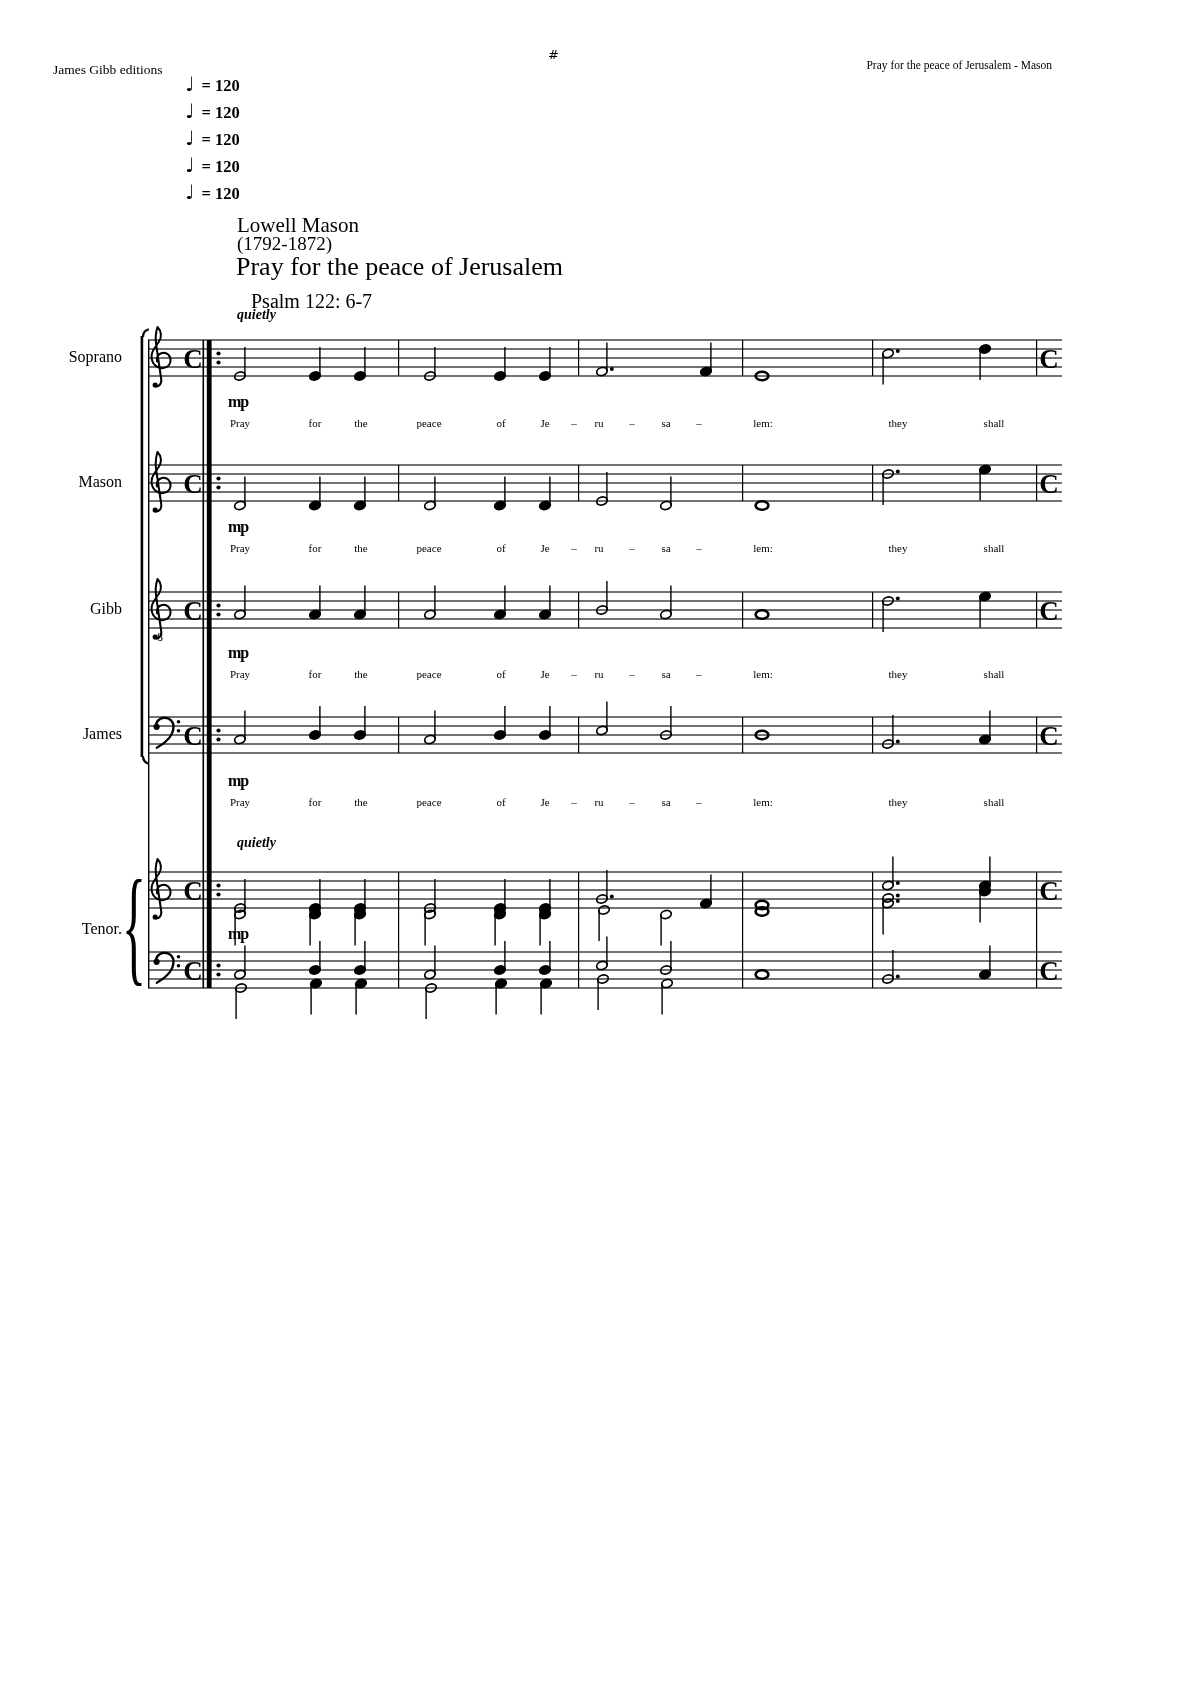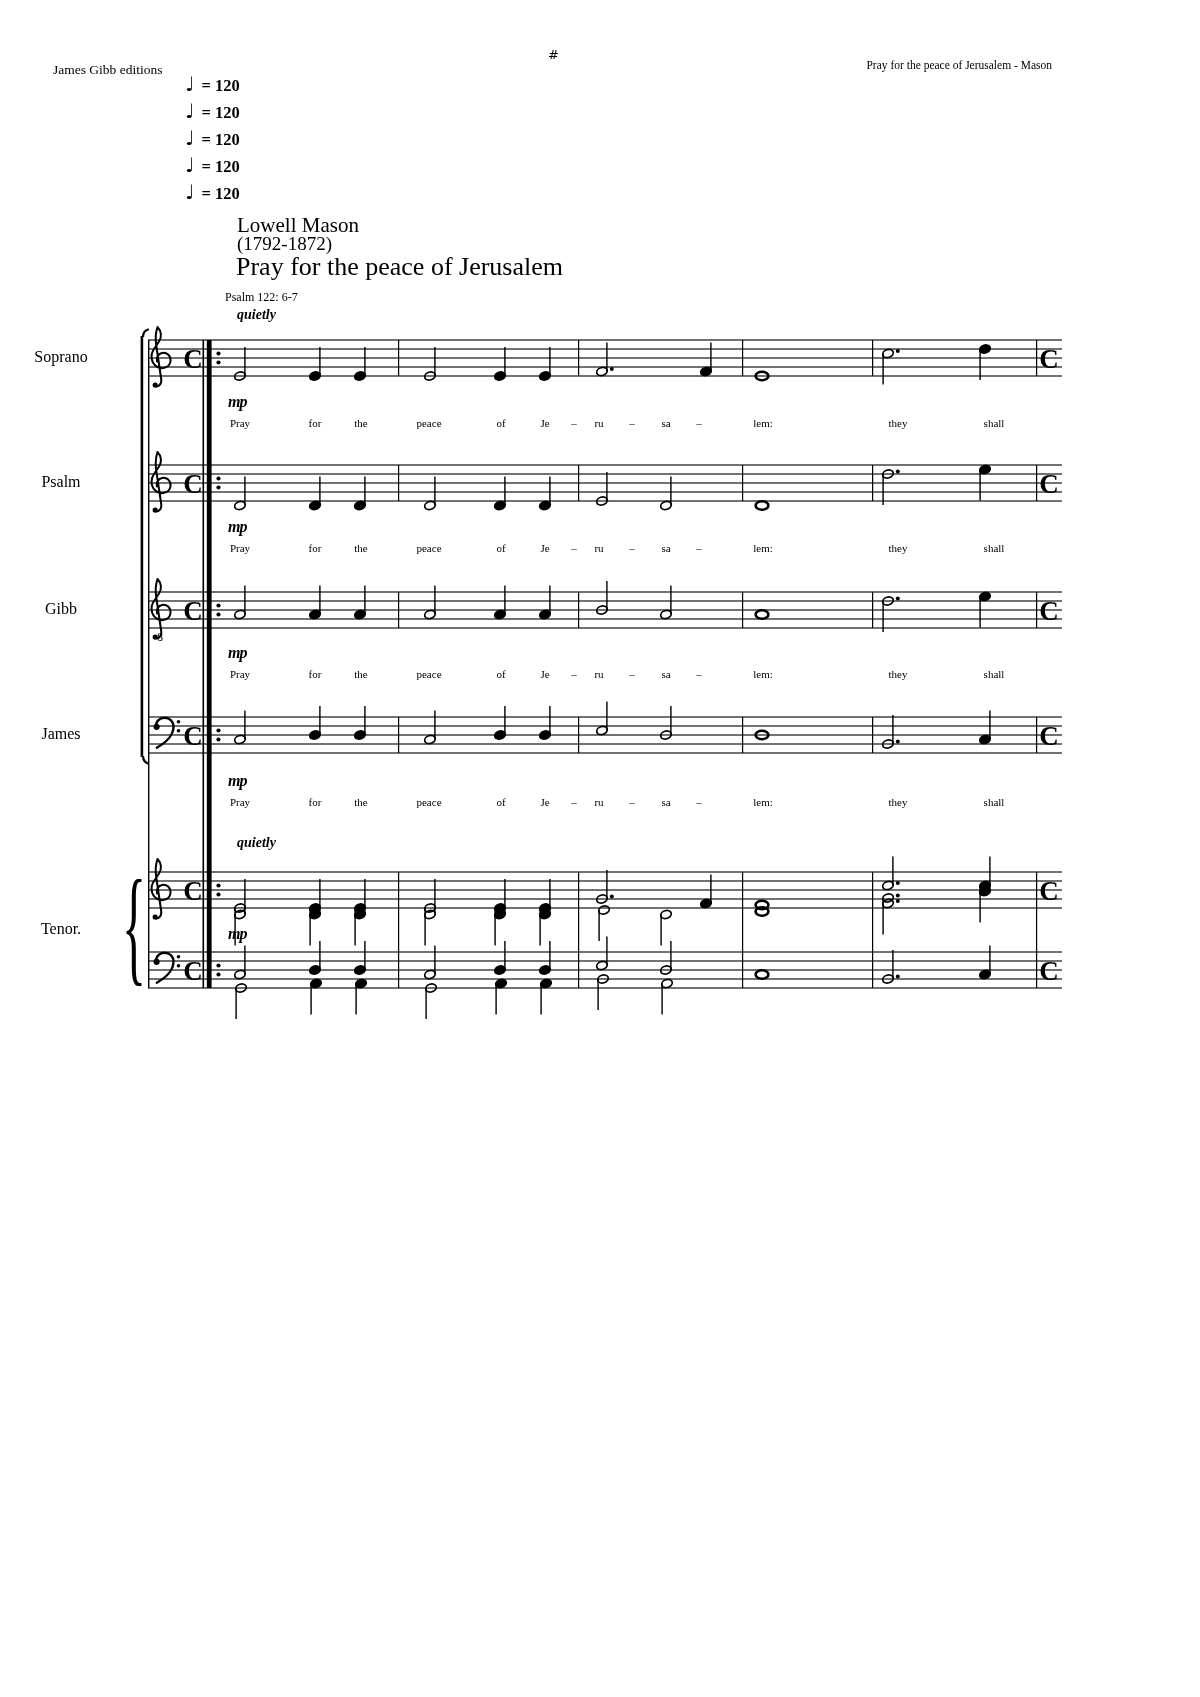--- a/index.html
+++ b/index.html
@@ -9,26 +9,26 @@
   .hdr-left{left:53px;top:62px;font-size:13.5px}
   .hdr-center{left:548px;top:47px;font-size:13px;font-family:"DejaVu Sans",sans-serif}
   .hdr-right{left:752px;top:59px;width:300px;text-align:right;font-size:11.5px}
   #tempo-rows{left:185px;top:74px}
   .tempo-row{display:flex;align-items:baseline;gap:7px;height:27px}
   .tempo-note{font-family:"DejaVu Sans",sans-serif;font-size:20px;line-height:1}
   .tempo-val{font-weight:bold;font-size:16.5px}
   .composer{left:237px;top:213px;font-size:21px}
   .dates{left:237px;top:233px;font-size:19px}
   .work-title{left:236px;top:252px;font-size:26px}
-  .subtitle{left:225px;top:290px;font-size:12px}
+  .subtitle{left:251px;top:290px;font-size:20px}
   .expression{font-weight:bold;font-style:italic;font-size:14px}
   .expr-top{left:237px;top:307px}
   .expr-acc{left:237px;top:835px}
-  .staff-label{left:0;width:122px;text-align:center;font-size:16px}
-  .dyn{font-weight:bold;font-style:italic;font-size:16px;letter-spacing:-1px}
+  .staff-label{left:0;width:122px;text-align:right;font-size:16px}
+  .dyn{font-weight:bold;font-size:16px;letter-spacing:-1px}
   .lyric-row{left:0;top:0;width:1200px;height:18px}
   .lyric{position:absolute;transform:translateX(-50%);font-size:11px;white-space:nowrap}
   svg{position:absolute;left:0;top:0}
 </style>
 </head>
 <body>
 
 <svg id="score" width="1200" height="1697" viewBox="0 0 1200 1697">
     <rect x="148" y="340" width="1.4" height="648" fill="#000"></rect>
     <rect x="202.5" y="340" width="1.6" height="648" fill="#000"></rect>
@@ -379,21 +379,21 @@
 <div class="abs composer">Lowell Mason</div>
 <div class="abs dates">(1792-1872)</div>
 <div class="abs work-title">Pray for the peace of Jerusalem</div>
 <div class="abs subtitle">Psalm 122: 6-7</div>
 
 <div class="abs expression expr-top">quietly</div>
 <div class="abs expression expr-acc">quietly</div>
 
 <div id="staff-labels">
     <div class="abs staff-label" style="top:348px">Soprano</div>
-    <div class="abs staff-label" style="top:473px">Psalm</div>
+    <div class="abs staff-label" style="top:473px">Mason</div>
     <div class="abs staff-label" style="top:600px">Gibb</div>
     <div class="abs staff-label" style="top:725px">James</div>
     <div class="abs staff-label" style="top:920px">Tenor.</div>
   </div>
 <div id="dynamics">
     <div class="abs dyn" style="left:228px;top:393px">mp</div>
     <div class="abs dyn" style="left:228px;top:518px">mp</div>
     <div class="abs dyn" style="left:228px;top:644px">mp</div>
     <div class="abs dyn" style="left:228px;top:772px">mp</div>
     <div class="abs dyn" style="left:228px;top:925px">mp</div>

